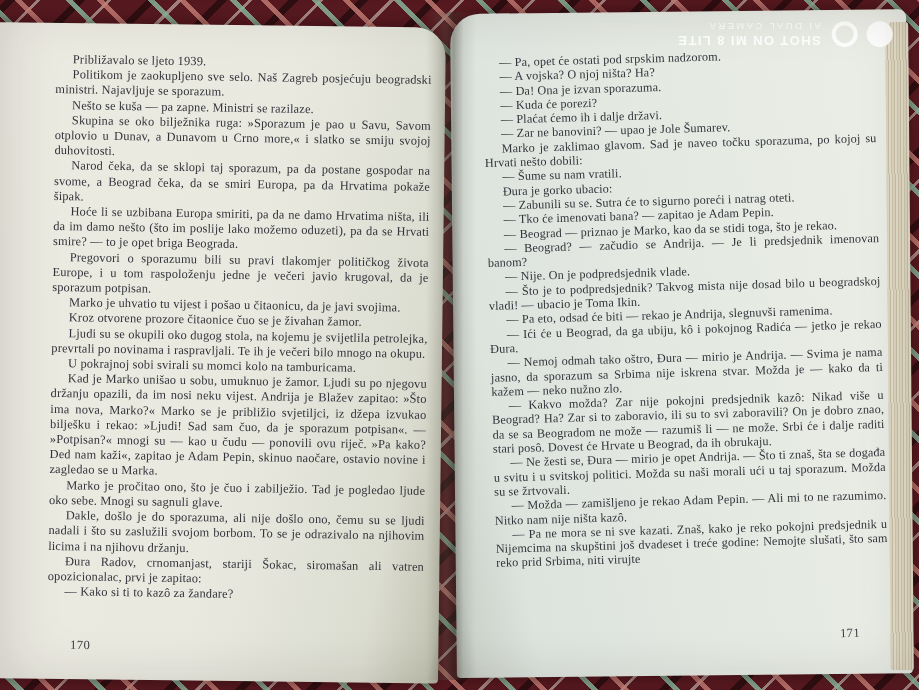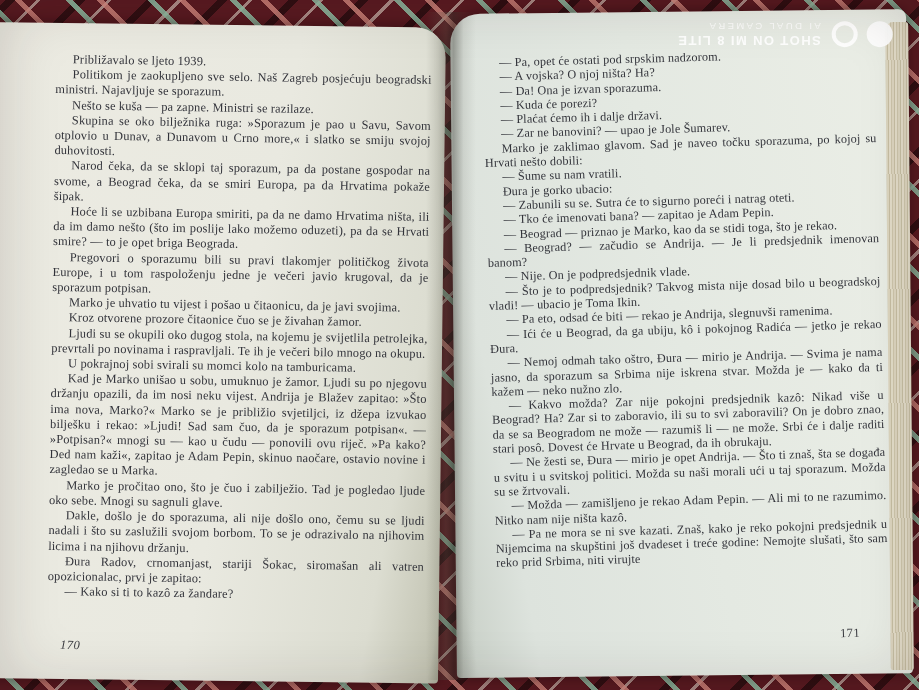--- a/index.html
+++ b/index.html
@@ -44,21 +44,21 @@
   }
   .text-col p{
     margin:0;text-indent:17px;text-align:justify;
     font-size:12.4px;line-height:15.2px;letter-spacing:.15px;
     color:#32333a;
   }
   .text-left{position:absolute;left:56px;top:52px;width:376px;transform:rotate(.9deg);transform-origin:top left;}
   .text-right{position:absolute;left:482px;top:56px;width:392px;transform:rotate(-1.6deg);transform-origin:top left;}
   .text-right p{line-height:14.3px;font-size:12.2px;}
   .pagenum{position:absolute;font-size:12.5px;color:#3a3b40;letter-spacing:.5px;}
-  .pagenum-left{left:60px;top:638px;transform:rotate(1deg);font-style:italic;}
+  .pagenum-left{left:70px;top:638px;transform:rotate(1deg);}
   .pagenum-right{left:840px;top:626px;transform:rotate(-2deg);}
   .watermark{
     position:absolute;right:26px;top:20px;
     display:flex;align-items:center;gap:11px;
     transform:rotate(180deg);
     color:#fff;opacity:.96;font-family:"Liberation Sans", sans-serif;
   }
   .wm-logo{display:flex;align-items:center;gap:9px;}
   .wm-dot-filled{width:26px;height:26px;border-radius:50%;background:#fff;}
   .wm-dot-ring{width:18px;height:18px;border-radius:50%;border:4px solid #fff;background:transparent;}

